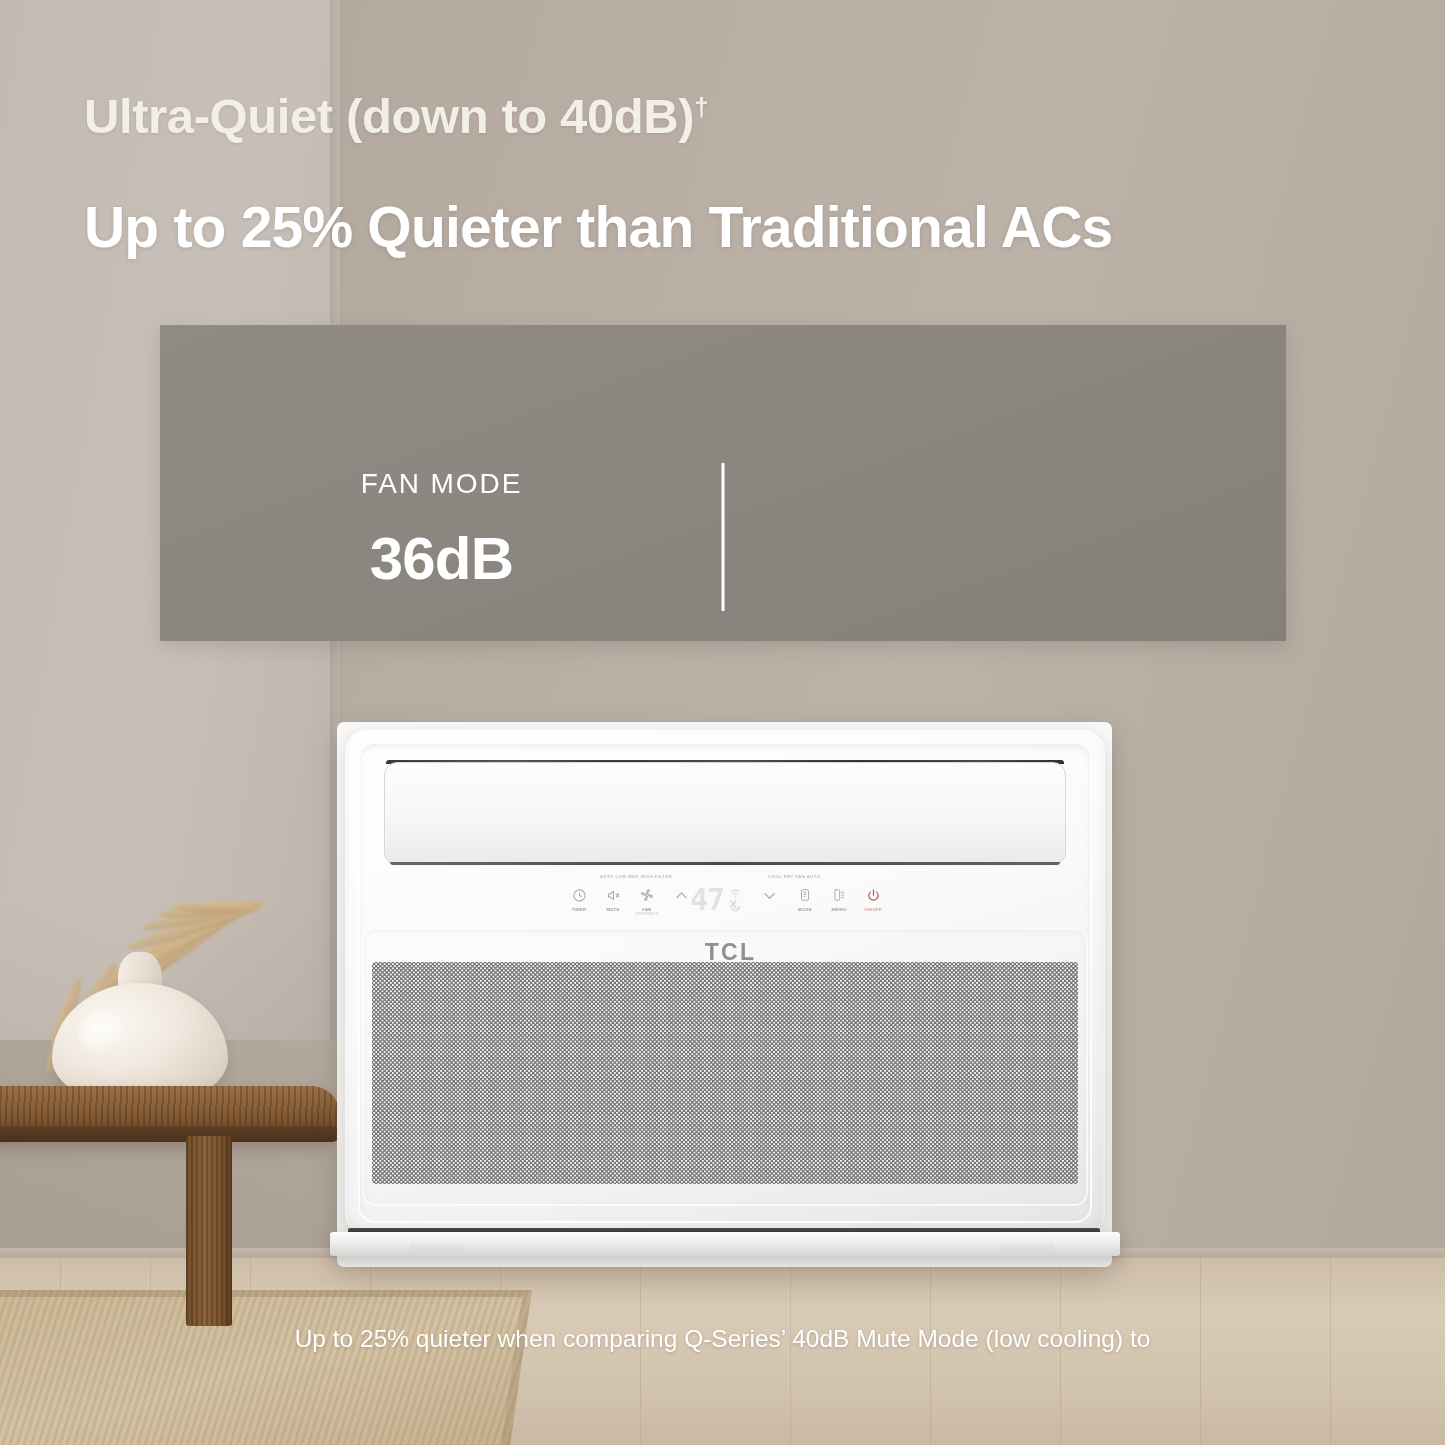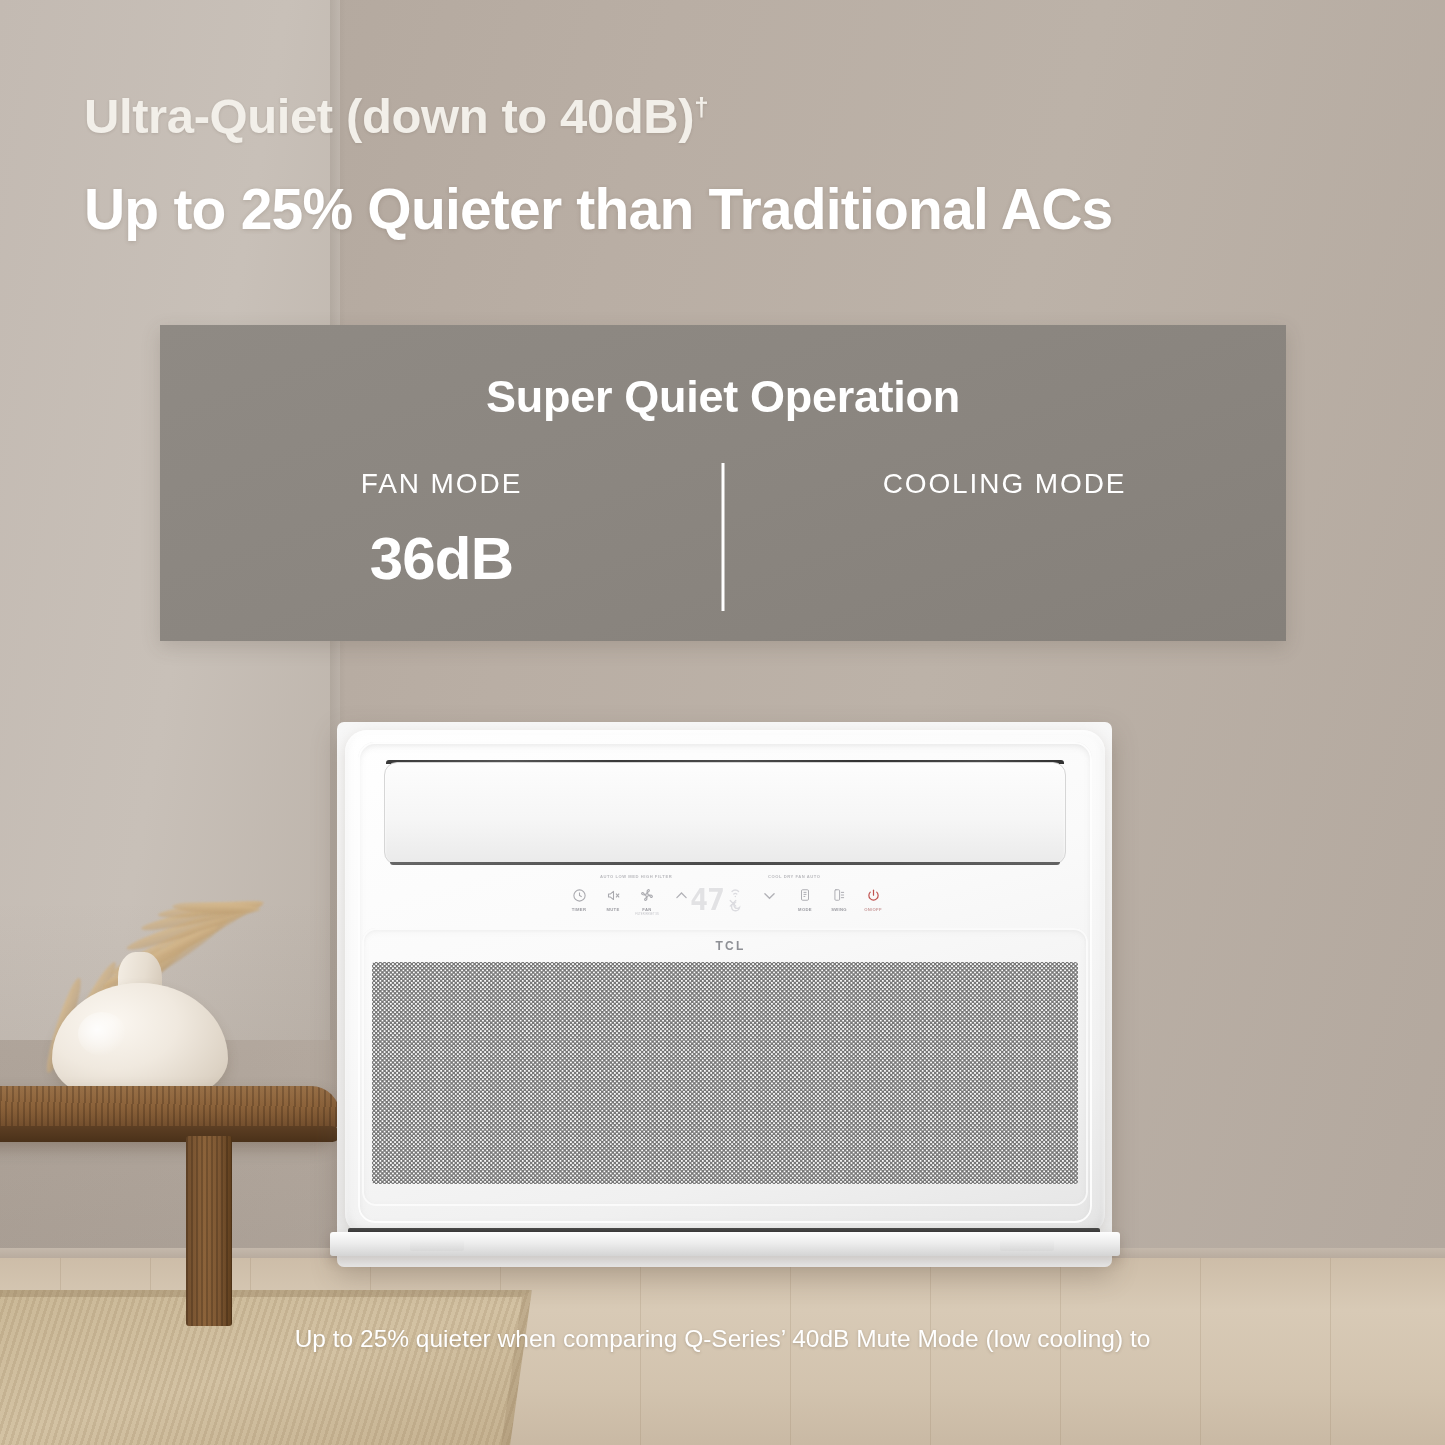--- a/index.html
+++ b/index.html
@@ -195,21 +195,21 @@
     text-shadow:0 0 3px rgba(255,255,255,.8);
     line-height:1;
   }
   .led-icons {
     position:absolute; left:168px; top:9px; width:16px; height:34px;
   }
 
   .tcl-logo {
     position:absolute; left:16px; right:0; top:939px;
     text-align:center;
-    font-size:12px; font-weight:700; letter-spacing:2.2px;
+    font-size:23px; font-weight:700; letter-spacing:2.2px;
     color:#8e9095;
     font-family:"Liberation Sans", sans-serif;
   }
 
   .ac-grille {
     position:absolute; left:372px; top:962px; width:706px; height:222px;
     background-color:#ffffff;
     background-image:
       radial-gradient(circle at 2.1px 2.1px, #6e6e6e 1.35px, rgba(255,255,255,0) 1.6px),
       radial-gradient(circle at 2.1px 2.1px, #6e6e6e 1.35px, rgba(255,255,255,0) 1.6px);
@@ -226,21 +226,21 @@
   }
 
   
   .kicker {
     position:absolute; left:84px; top:88px;
     font-size:49px; font-weight:700; color:#f2efe9; letter-spacing:-.4px;
     text-shadow:0 1px 3px rgba(90,78,66,.18);
   }
   .kicker sup { font-size:26px; vertical-align:super; }
   .headline {
-    position:absolute; left:84px; top:176px;
+    position:absolute; left:84px; top:194px;
     font-size:57px; font-weight:700; color:#ffffff; letter-spacing:-.8px;
     text-shadow:0 1px 4px rgba(90,78,66,.22);
   }
 
   .panel {
     position:absolute; left:160px; top:325px; width:1126px; height:316px;
     background:linear-gradient(160deg,#8f8a84 0%,#8b8680 45%,#85807a 100%);
     box-shadow:0 6px 18px rgba(80,68,56,.18);
   }
   .panel-title {
@@ -431,26 +431,24 @@
 <div class="ac-sill-dark"></div>
 <div class="ac-sill"></div>
 <div class="ac-sill-tab" style="left:410px;"></div>
 <div class="ac-sill-tab" style="left:1000px;"></div>
 
 <div class="kicker"><span>Ultra-Quiet (down to 40dB)</span><sup>†</sup></div>
 
 <div class="headline">Up to 25% Quieter than Traditional ACs</div>
 
 <div class="panel">
-  <div class="panel-title">Super Quiet Operation</div>
   <div class="panel-divider"></div>
   <div class="col col-left">
     <div class="col-label">FAN MODE</div>
     <div class="col-value">36dB</div>
   </div>
   <div class="col col-right">
-    <div class="col-label">COOLING MODE</div>
   </div>
 </div>
 
 <div class="footnote">
   <div>Up to 25% quieter when comparing Q-Series’ 40dB Mute Mode (low cooling) to</div>
 </div>
 
 </body></html>

